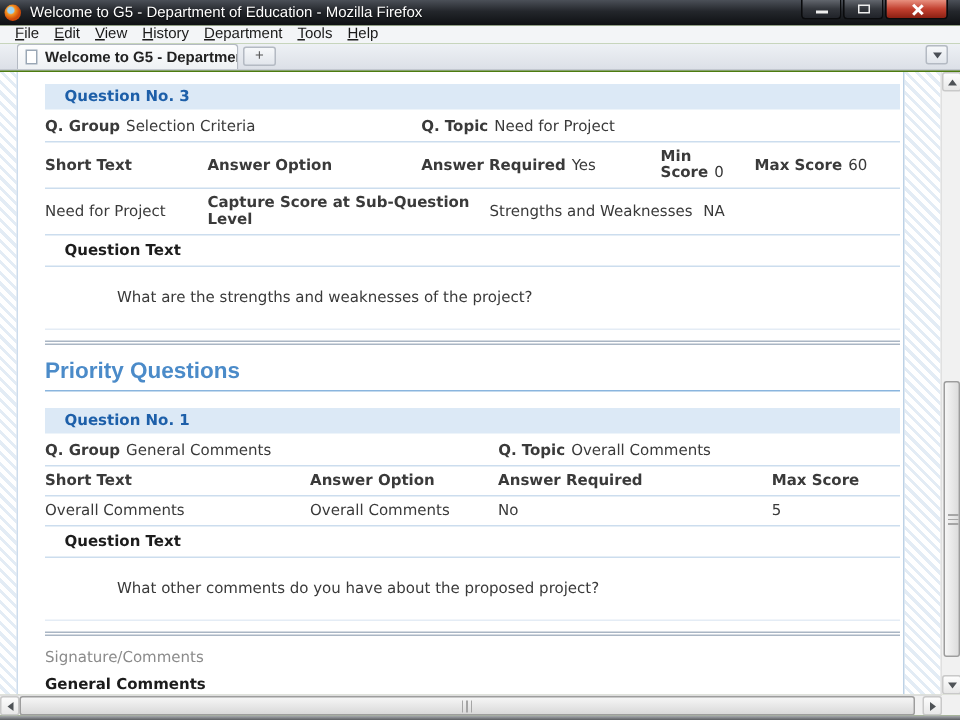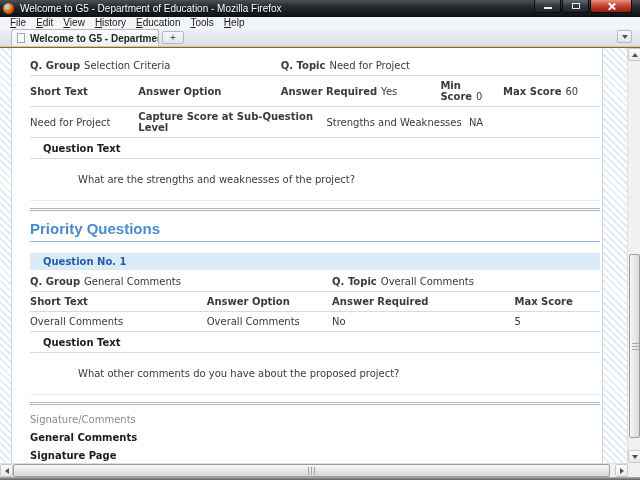--- a/index.html
+++ b/index.html
@@ -1,17 +1,17 @@
 <!DOCTYPE html>
 <html><head>
 <meta charset="utf-8">
 <style>
   html,body{margin:0;padding:0;background:#777;}
   *{box-sizing:border-box;}
-  .window{position:relative;width:640px;height:480px;background:#a16207;overflow:hidden;
+  .window{position:relative;width:640px;height:480px;background:#4d7c0f;overflow:hidden;
     font-family:"Liberation Sans",sans-serif;}
 
   
   .titlebar{position:absolute;top:0;left:0;right:0;height:17px;
     background:linear-gradient(#4b5058,#23262b 45%,#0e1013);display:flex;align-items:center;}
   .ff-icon{width:11px;height:11px;margin-left:3px;border-radius:50%;
     background:radial-gradient(circle at 38% 35%, #9fd3ef 0 2px, #f7931e 3px, #cf4a0a 6px);}
   .win-title{color:#fff;font-size:10px;margin-left:6px;text-shadow:0 1px 1px #000;white-space:nowrap;}
   .win-controls{position:absolute;right:8px;top:0;display:flex;}
   .wbtn{height:13px;border:1px solid #0a0b0d;border-top:none;border-radius:0 0 3px 3px;
@@ -122,21 +122,21 @@
           <div class="glyph-close"></div>
         </div>
     </div>
   </div>
 
   <div class="menubar">
     <span class="menu-item">File</span>
     <span class="menu-item">Edit</span>
     <span class="menu-item">View</span>
     <span class="menu-item">History</span>
-    <span class="menu-item">Education</span>
+    <span class="menu-item">Department</span>
     <span class="menu-item">Tools</span>
     <span class="menu-item">Help</span>
   </div>
 
   <div class="tabbar">
     <div class="tab">
       <div class="page-icon"></div>
       <span>Welcome to G5 - Department of Edu...</span>
     </div>
     <div class="newtab-btn">+</div>
@@ -144,20 +144,21 @@
       <div class="caret-down"></div>
     </div>
   </div>
 
   <div class="viewport">
     <div class="stripe stripe-left"></div>
     <div class="stripe stripe-right"></div>
 
     <div class="page">
 
+      <div class="qheader">Question No. 3</div>
       <div class="trow">
         <div class="tcell s1-ga">
           <span class="lbl">Q. Group</span><span>Selection Criteria</span>
         </div>
         <div class="tcell s1-gb">
           <span class="lbl">Q. Topic</span><span>Need for Project</span>
         </div>
       </div>
       <div class="trow">
         <div class="tcell s1-c1 bold">Short Text</div>

